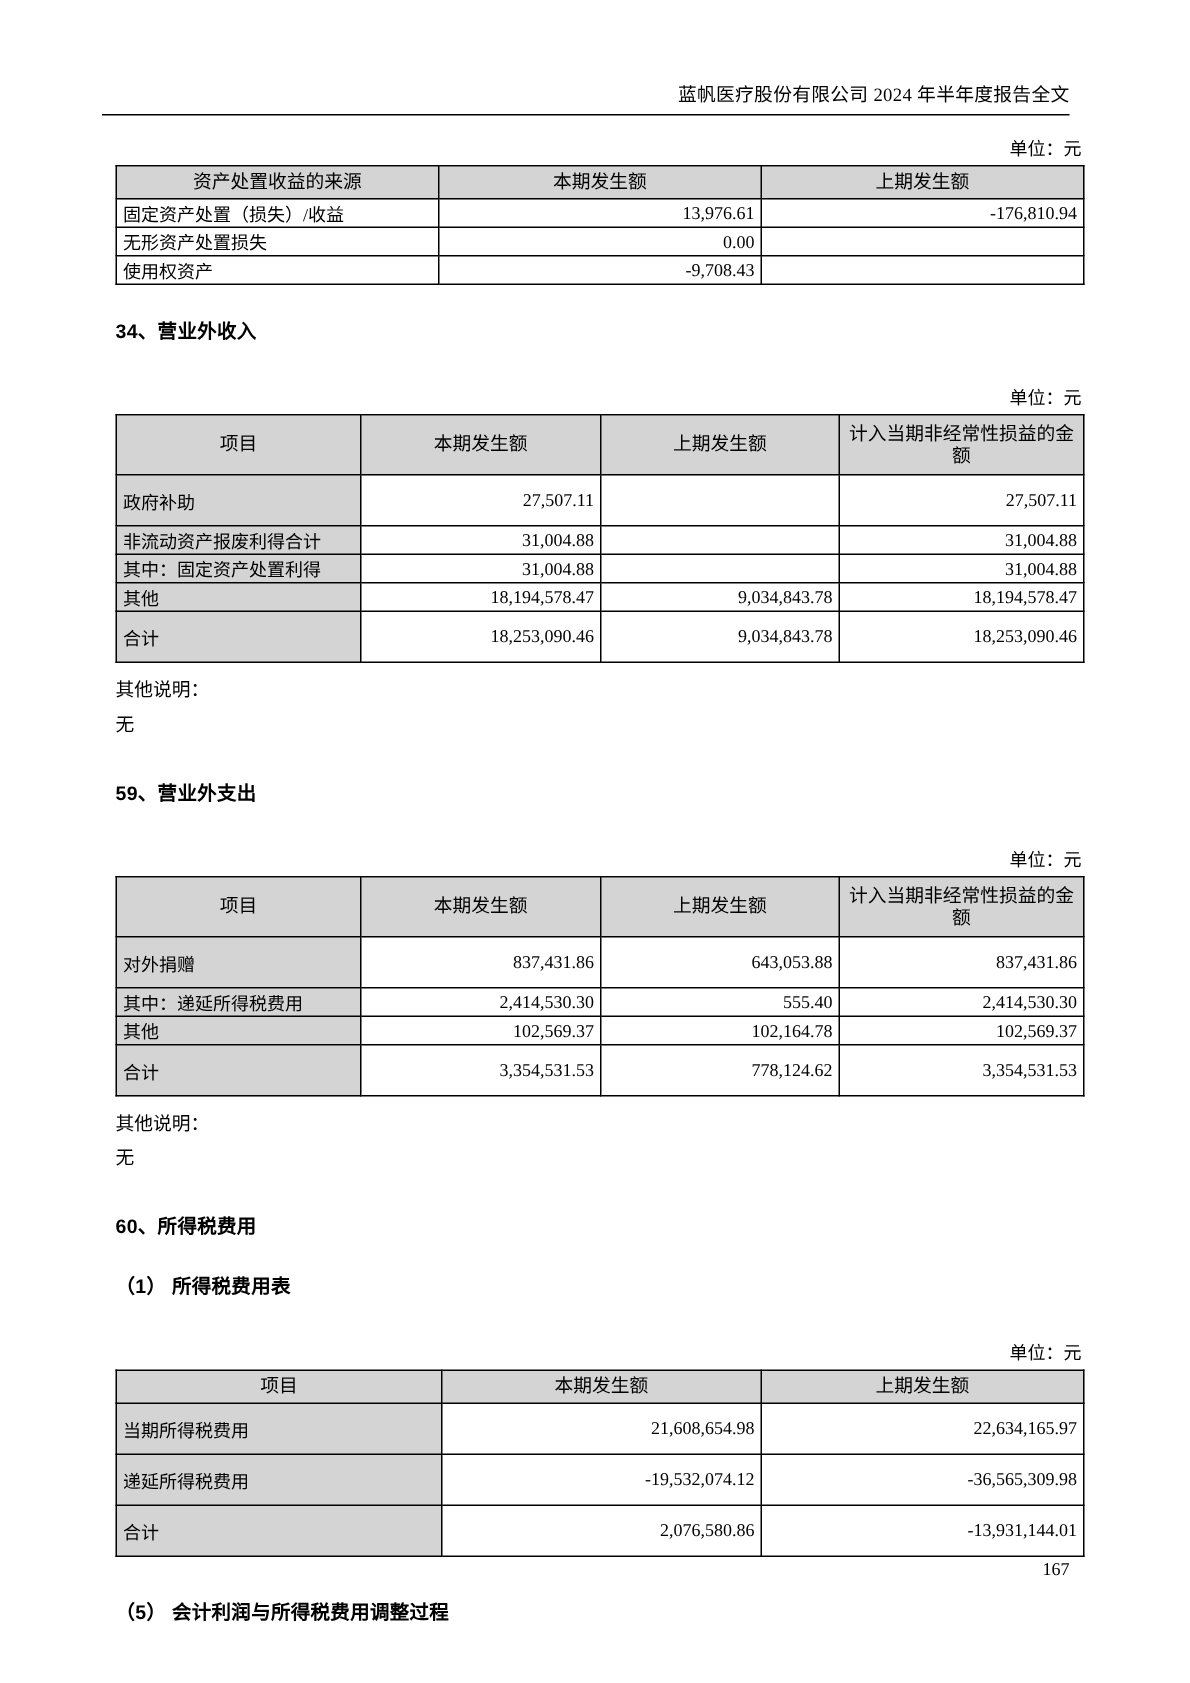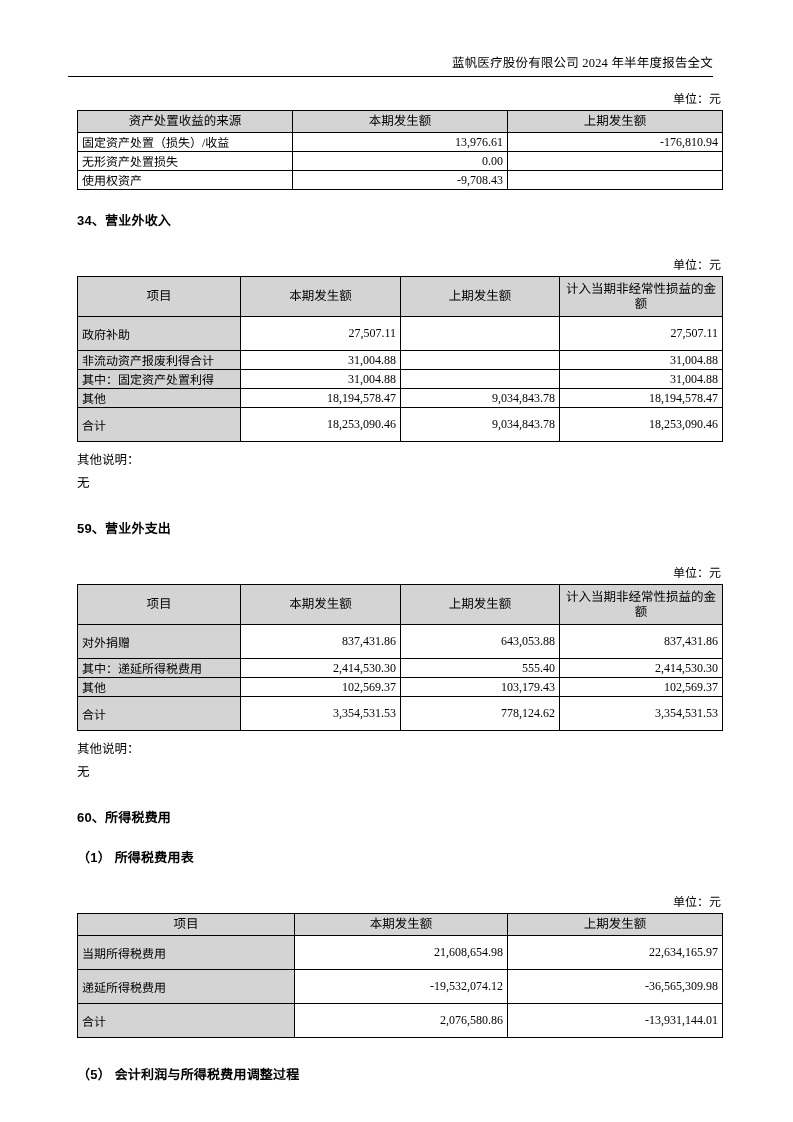--- a/index.html
+++ b/index.html
@@ -286,21 +286,21 @@
         </tr>
         <tr class="r-short">
           <td class="label shade">其中：递延所得税费用</td>
           <td class="num">2,414,530.30</td>
           <td class="num">555.40</td>
           <td class="num">2,414,530.30</td>
         </tr>
         <tr class="r-short">
           <td class="label shade">其他</td>
           <td class="num">102,569.37</td>
-          <td class="num">103,179.43</td>
+          <td class="num">102,164.78</td>
           <td class="num">102,569.37</td>
         </tr>
         <tr class="r-tall">
           <td class="label shade">合计</td>
           <td class="num">3,354,531.53</td>
           <td class="num">778,124.62</td>
           <td class="num">3,354,531.53</td>
         </tr>
       </tbody>
     </table>
@@ -353,14 +353,15 @@
         </tr>
       </tbody>
     </table>
 
     <div class="gap-xl"></div>
 
     <h3 class="sub-title">（5） 会计利润与所得税费用调整过程</h3>
 
   </div>
 
+  <div class="page-number">167</div>
 
 </div>
 
 </body></html>

